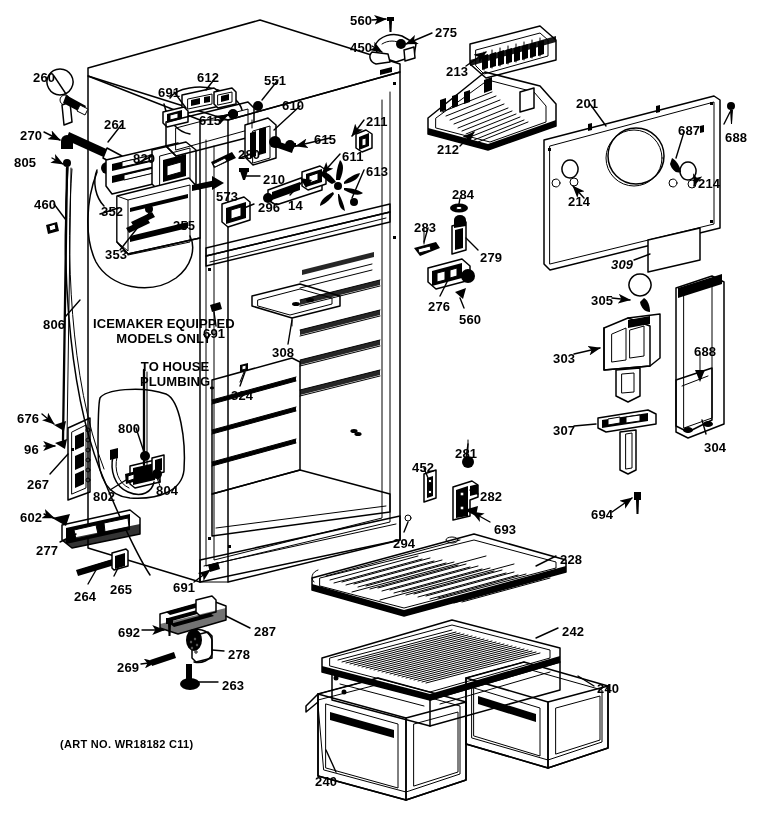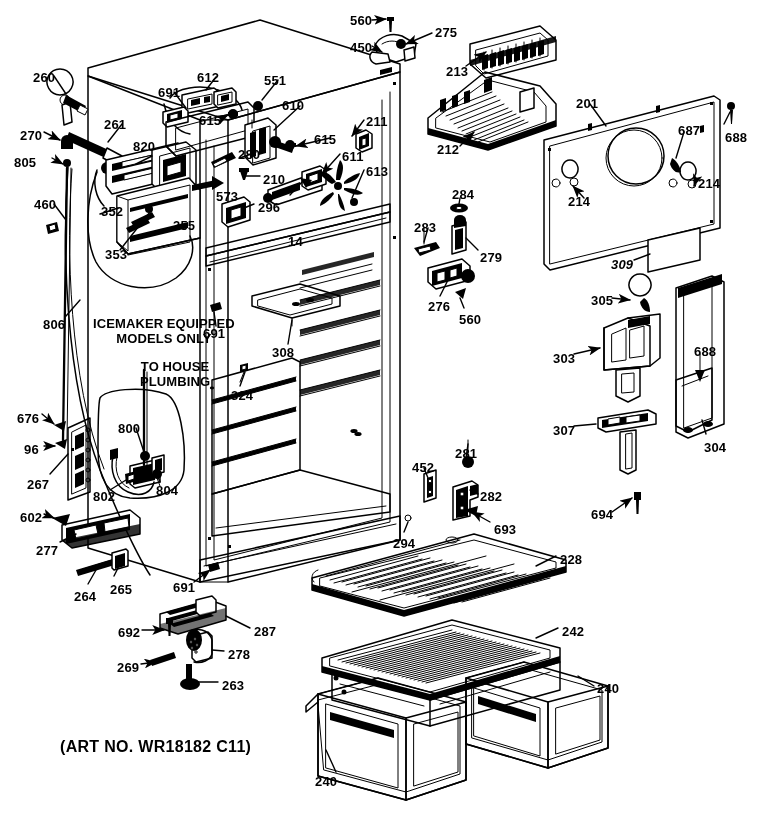--- a/index.html
+++ b/index.html
@@ -29,21 +29,21 @@
     color:#000;
     text-align:center;
     line-height:1.12;
     white-space:pre;
     letter-spacing:0.1px;
   }
   .artno{
     position:absolute;
     font-family:"Liberation Sans", sans-serif;
     font-weight:bold;
-    font-size:16px;
+    font-size:11px;
     color:#000;
     white-space:nowrap;
     letter-spacing:0.3px;
   }
 </style>
 </head>
 <body>
 
 <div id="sheet">
 
@@ -771,24 +771,24 @@
       <div class="lbl" style="left: 197px; top: 71px; text-align: center;">612</div>
       <div class="lbl" style="left: 199px; top: 114px;">615</div>
       <div class="lbl" style="left: 264px; top: 74px;">551</div>
       <div class="lbl" style="left: 282px; top: 99px;">610</div>
       <div class="lbl" style="left: 314px; top: 133px;">615</div>
       <div class="lbl" style="left: 366px; top: 115px;">211</div>
       <div class="lbl" style="left: 342px; top: 150px;">611</div>
       <div class="lbl" style="left: 366px; top: 165px;">613</div>
       <div class="lbl" style="left: 238px; top: 148px;">280</div>
       <div class="lbl" style="left: 263px; top: 173px;">210</div>
-      <div class="lbl" style="left: 288px; top: 199px; margin-top: 36px;">14</div>
+      <div class="lbl" style="left: 288px; top: 199px;">14</div>
       <div class="lbl" style="left: 258px; top: 201px;">296</div>
       <div class="lbl" style="left: 216px; top: 190px;">573</div>
-      <div class="lbl" style="left: 133px; top: 140px; text-align: center;">820</div>
+      <div class="lbl" style="left: 133px; top: 152px; text-align: center;">820</div>
       <div class="lbl" style="left: 101px; top: 205px;">352</div>
       <div class="lbl" style="left: 173px; top: 219px;">355</div>
       <div class="lbl" style="left: 105px; top: 248px;">353</div>
       <div class="lbl" style="left: 452px; top: 188px;">284</div>
       <div class="lbl" style="left: 414px; top: 221px;">283</div>
       <div class="lbl" style="left: 480px; top: 251px;">279</div>
       <div class="lbl" style="left: 428px; top: 300px;">276</div>
       <div class="lbl" style="left: 459px; top: 313px;">560</div>
       <div class="lbl" style="left: 591px; top: 294px;">305</div>
       <div class="lbl" style="left: 553px; top: 352px;">303</div>

